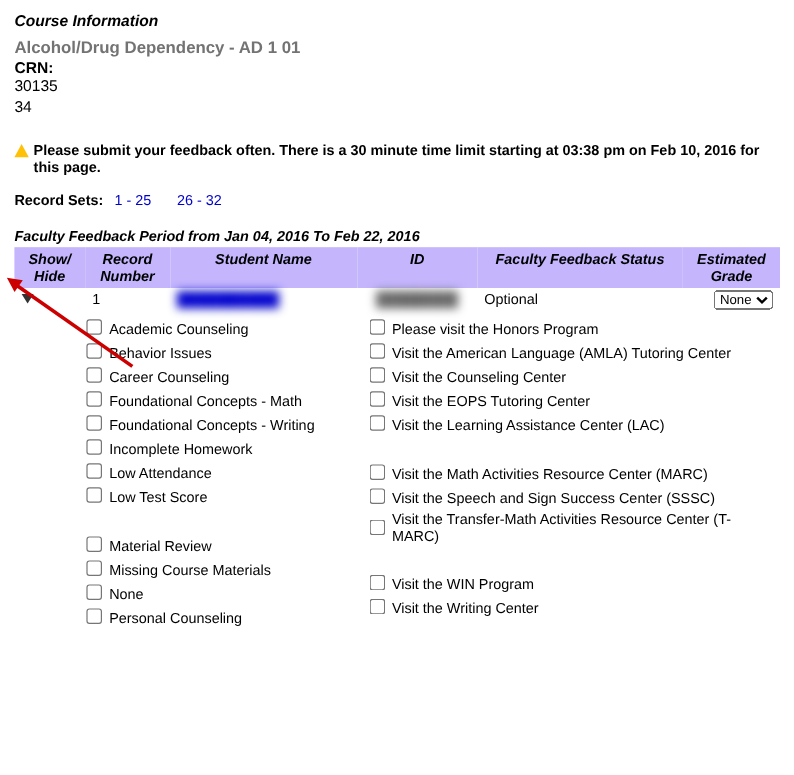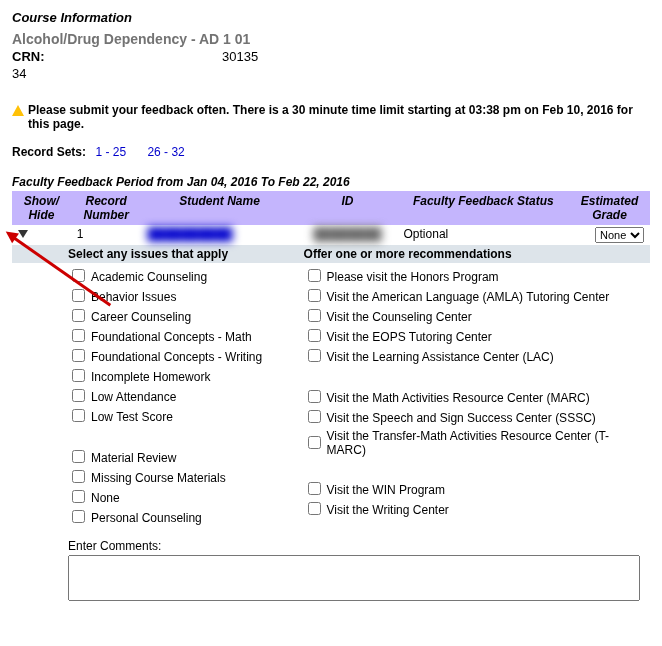--- a/index.html
+++ b/index.html
@@ -21,20 +21,21 @@
   color: #737373;
   font-weight: bold;
   font-size: 14px;
   text-decoration: none;
 }
 .info-row {
   display: flex;
   font-weight: bold;
   font-size: 13px;
   margin-top: 2px;
+  flex-direction: column;
 }
 .info-label { width: 210px; }
 .info-value { font-weight: normal; }
 .alert-row {
   margin-top: 22px;
   margin-bottom: 14px;
   display: flex;
   align-items: flex-start;
 }
 .alert-icon {
@@ -186,24 +187,20 @@
     <td>1</td>
     <td><span class="redacted">██████████</span></td>
     <td style="text-align:center"><span class="redacted-id">████████</span></td>
     <td>Optional</td>
     <td style="text-align:right">
       <select>
         <option>None</option>
       </select>
     </td>
   </tr>
-  <tr class="section-headers">
-    <td colspan="3" class="issues-cell">Select any issues that apply</td>
-    <td colspan="3">Offer one or more recommendations</td>
-  </tr>
   <tr>
     <td colspan="3" class="issues-cell" id="issues-col">
           <div class="check-row">
             <input type="checkbox" style="">
             <span>Academic Counseling</span>
           </div>
           <div class="check-row">
             <input type="checkbox" style="">
             <span>Behavior Issues</span>
           </div>
@@ -287,26 +284,20 @@
           <div style="height: 18px;"></div>
           <div class="check-row">
             <input type="checkbox" style="">
             <span>Visit the WIN Program</span>
           </div>
           <div class="check-row">
             <input type="checkbox" style="">
             <span>Visit the Writing Center</span>
           </div>
         </td>
-  </tr>
-  <tr>
-    <td colspan="6" class="issues-cell">
-      <span class="comments-label">Enter Comments:</span>
-      <textarea style=""></textarea>
-    </td>
   </tr>
 </tbody>
   </table>
 
 <div class="red-arrow"></div>
 
 
 
 
 </body></html>

